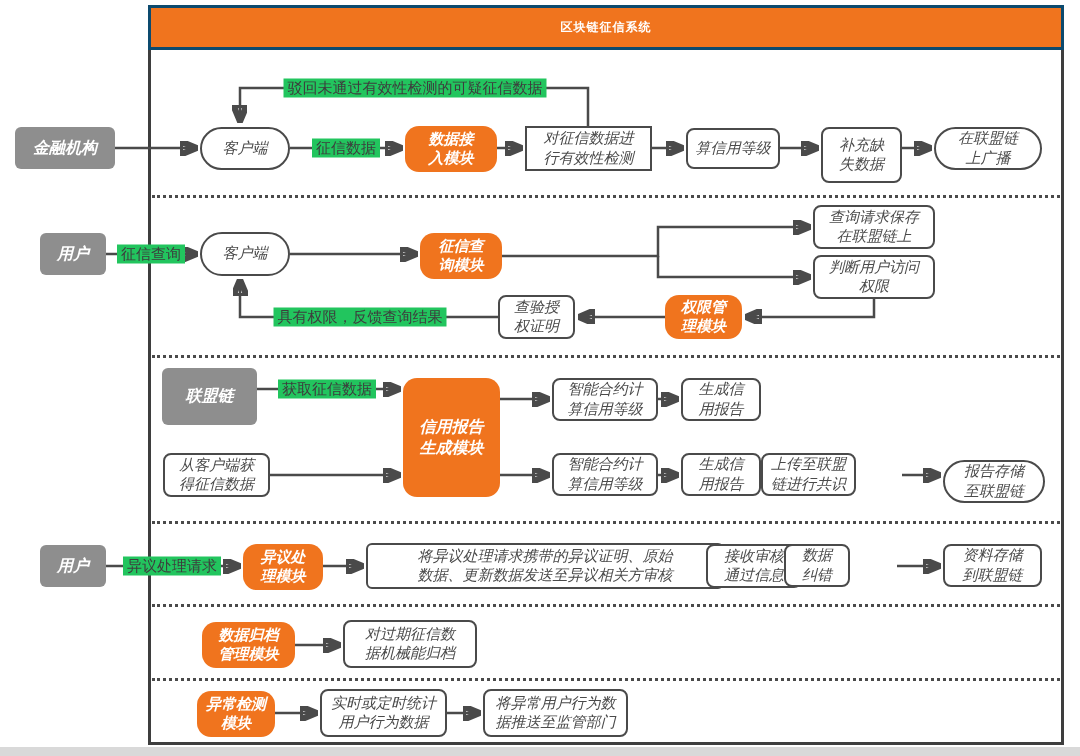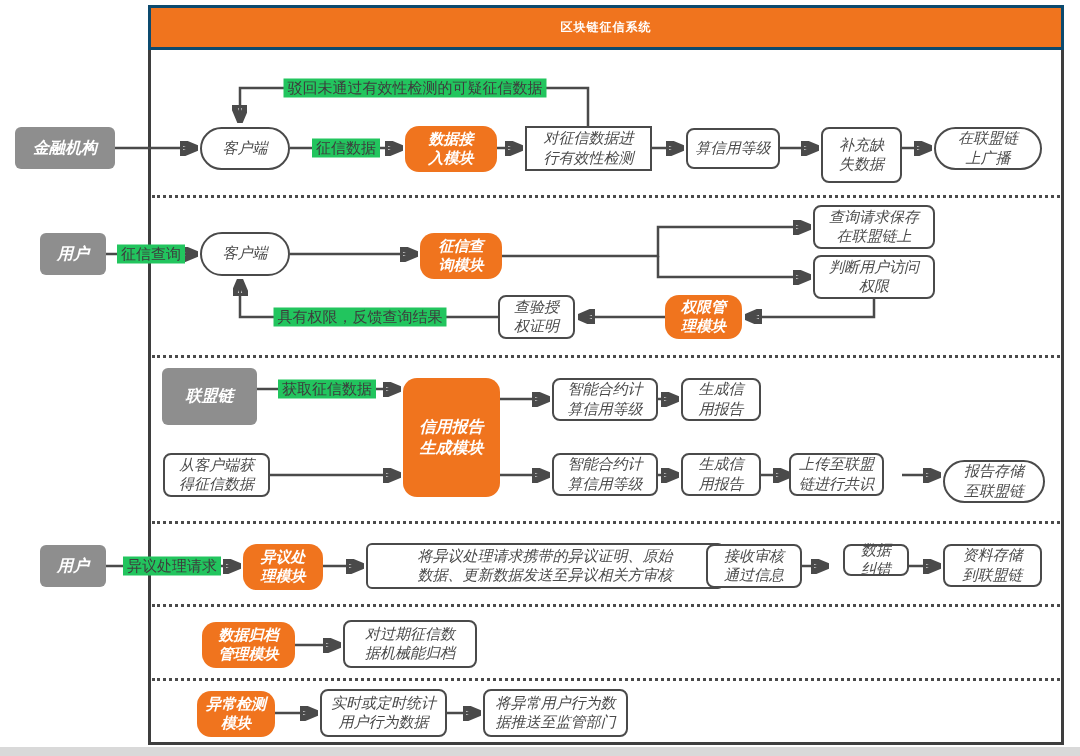--- a/index.html
+++ b/index.html
@@ -140,34 +140,34 @@
   <div class="node" style="left:552px;top:378px;width:106px;height:43px">智能合约计
 算信用等级</div>
   <div class="node" style="left:681px;top:378px;width:80px;height:43px">生成信
 用报告</div>
   <div class="node" style="left:163px;top:453px;width:107px;height:44px">从客户端获
 得征信数据</div>
   <div class="node" style="left:552px;top:453px;width:106px;height:43px">智能合约计
 算信用等级</div>
   <div class="node" style="left:681px;top:453px;width:80px;height:43px">生成信
 用报告</div>
-  <div class="node" style="left:789px;top:453px;width:95px;height:43px">上传至联盟
+  <div class="node" style="left:761px;top:453px;width:95px;height:43px">上传至联盟
 链进行共识</div>
   <div class="node stadium" style="left:943px;top:460px;width:102px;height:43px">报告存储
 至联盟链</div>
   <div class="edge-label" style="left:327px;top:389px">获取征信数据</div>
 
   <div class="node actor" style="left:40px;top:545px;width:66px;height:42px">用户</div>
   <div class="node module" style="left:243px;top:544px;width:80px;height:46px">异议处
 理模块</div>
   <div class="node" style="left:366px;top:543px;width:358px;height:46px;border-radius:6px">将异议处理请求携带的异议证明、原始
 数据、更新数据发送至异议相关方审核</div>
   <div class="node" style="left:706px;top:544px;width:96px;height:44px">接收审核
 通过信息</div>
-  <div class="node" style="left:843px;top:544px;width:66px;height:32px">数据
+  <div class="node" style="left:784px;top:544px;width:66px;height:43px">数据
 纠错</div>
   <div class="node" style="left:943px;top:544px;width:99px;height:43px">资料存储
 到联盟链</div>
   <div class="edge-label" style="left:172px;top:566px">异议处理请求</div>
 
   <div class="node module" style="left:202px;top:622px;width:93px;height:46px">数据归档
 管理模块</div>
   <div class="node" style="left:343px;top:620px;width:134px;height:48px">对过期征信数
 据机械能归档</div>
 

